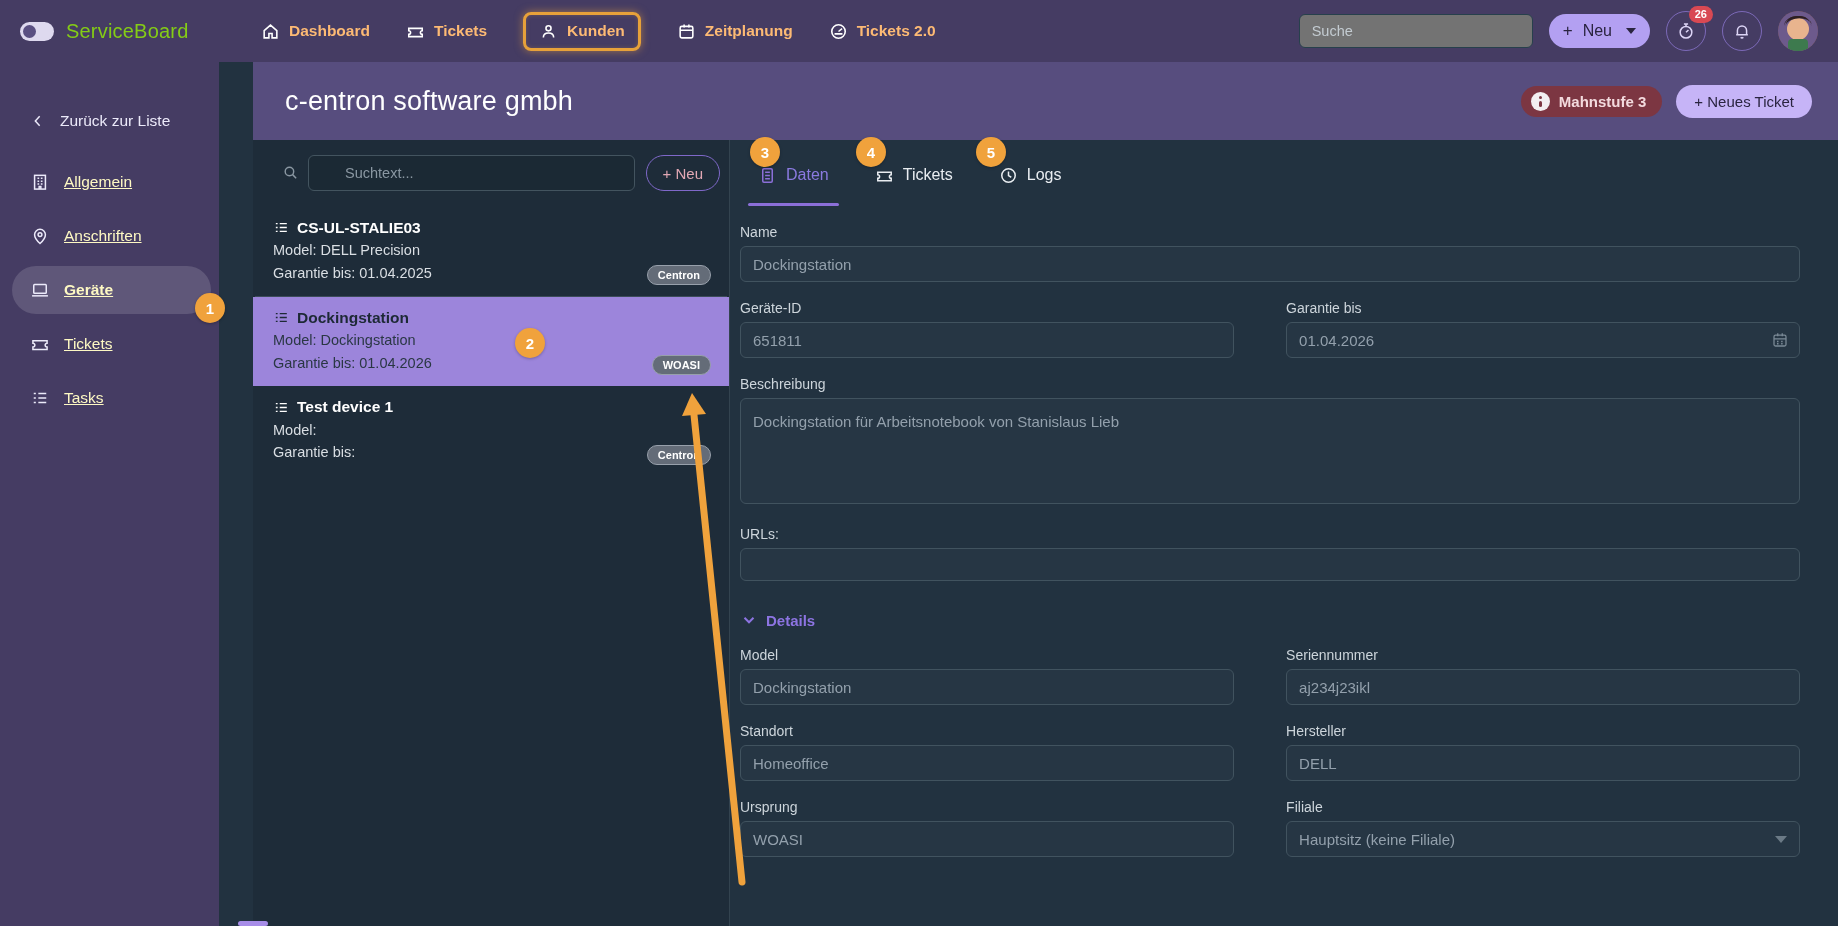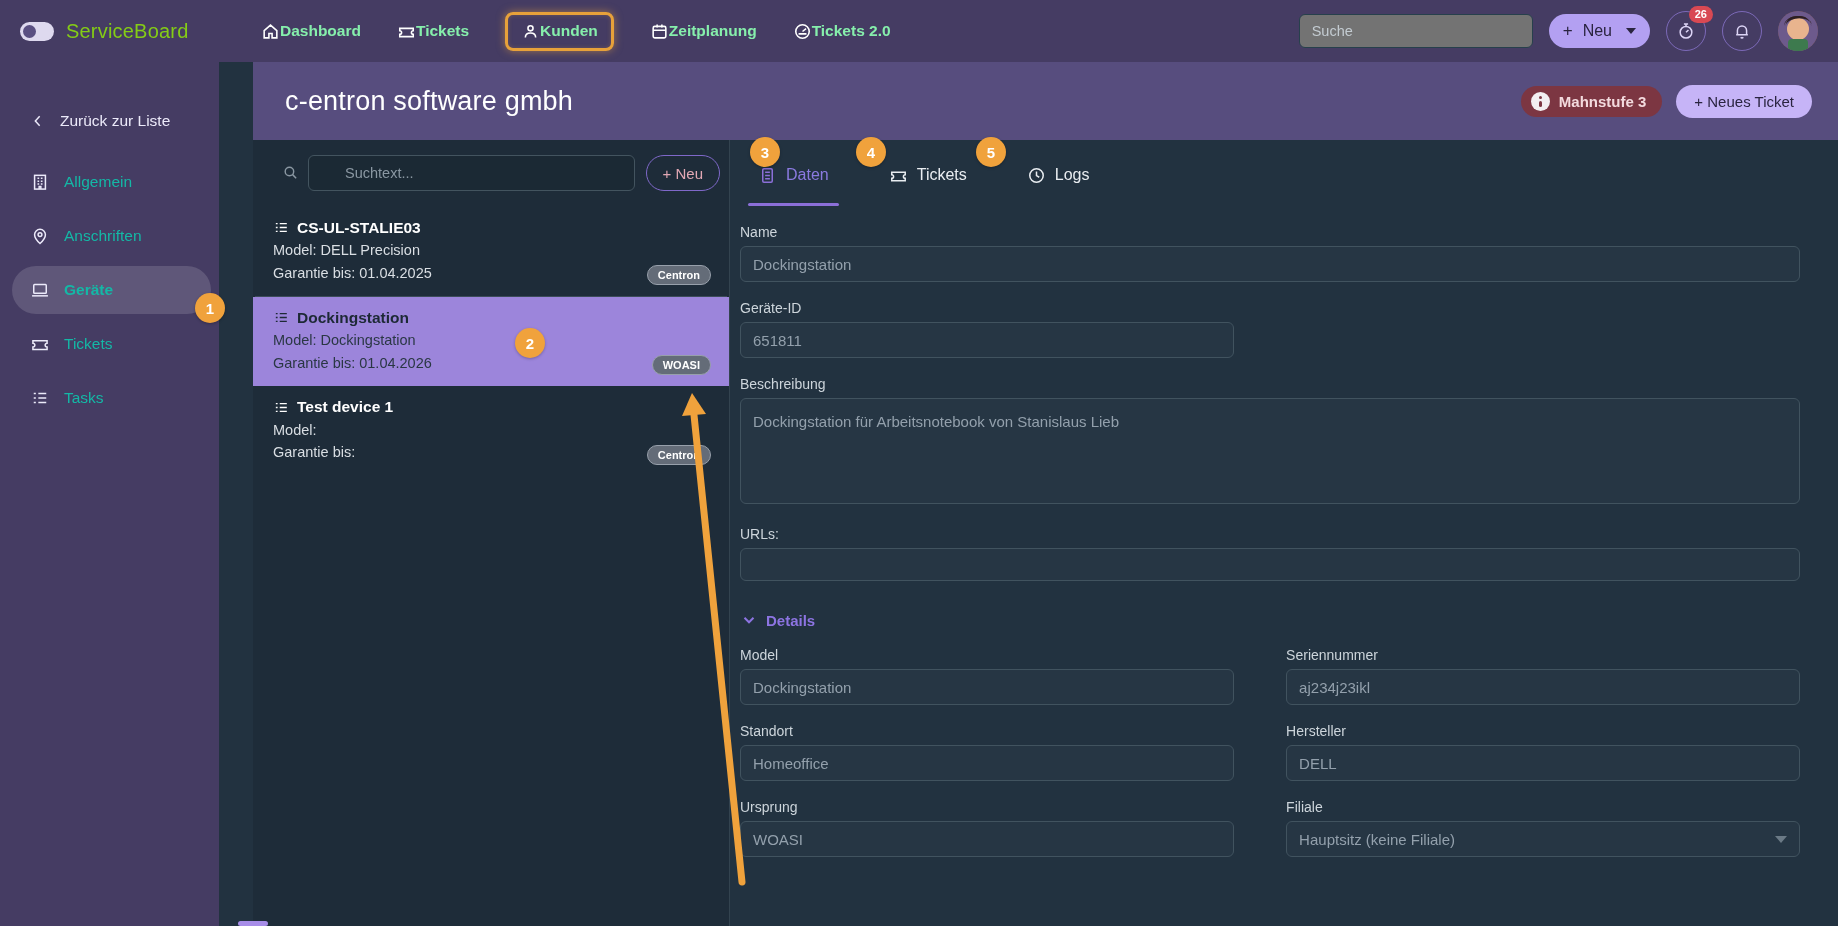--- a/index.html
+++ b/index.html
@@ -9,21 +9,21 @@
 
   
   .topbar { position:absolute; left:0; top:0; width:1838px; height:62px;
             background:#453c63; display:flex; align-items:center; padding:0 20px; z-index:5; }
   .brand { display:flex; align-items:center; gap:12px; width:225px; }
   .logo-toggle { width:34px; height:19px; background:#ded9ef; border-radius:10px; position:relative; }
   .logo-toggle::after { content:""; position:absolute; left:3px; top:3px; width:13px; height:13px;
             border-radius:50%; background:#5a4f82; }
   .brand-name { color:#84cc16; font-size:20px; font-weight:500; letter-spacing:.2px; }
   .topnav { display:flex; align-items:center; gap:36px; margin-left:16px; }
-  .topnav-item { display:flex; align-items:center; color:#86efac; font-size:15.5px;
+  .topnav-item { display:flex; align-items:center; gap:9px; color:#fdba74; font-size:15.5px;
             font-weight:600; cursor:pointer; white-space:nowrap; }
   .topnav-item svg { width:19px; height:19px; stroke:#fff; fill:none; stroke-width:2; }
   .topnav-item.highlighted { border:3px solid #e7a13a; border-radius:8px; padding:7px 13px;
             box-shadow:0 0 8px rgba(231,161,58,.55), inset 0 0 4px rgba(231,161,58,.25); }
   .top-actions { margin-left:auto; display:flex; align-items:center; gap:16px; }
   .top-search { width:234px; height:34px; background:#737373; border:1px solid #27404c;
             border-radius:6px; color:#cfd6dc; font-size:14.5px; padding:0 12px; outline:none;
             font-family:"Liberation Sans", sans-serif; }
   .top-search::placeholder { color:#c3cbd1; opacity:1; }
   .btn-neu-top { height:34px; background:#b3a0f2; border:none; border-radius:17px; display:flex;
@@ -40,22 +40,22 @@
             font-size:11px; font-weight:bold; border-radius:10px; padding:2px 6px; line-height:1.2; }
   .avatar { width:40px; height:40px; border-radius:50%; overflow:hidden; cursor:pointer;
             background:#7a4f3c; }
 
   
   .sidebar { position:absolute; left:0; top:62px; width:219px; height:864px; background:#453c63;
             padding-top:42px; z-index:4; }
   .side-back { display:flex; align-items:center; gap:14px; color:#eceafa; font-size:15.5px;
             padding:8px 0 8px 30px; cursor:pointer; margin-bottom:20px; }
   .side-back svg { width:16px; height:16px; stroke:#eceafa; fill:none; stroke-width:2.2; }
-  .side-item { display:flex; align-items:center; gap:14px; color:#14b8a6; font-size:15.5px;
-            padding:14px 0 14px 30px; margin:6px 0; cursor:pointer; }
+  .side-item { display:flex; align-items:center; gap:14px; color:#fef9c3; font-size:15.5px;
+            padding:14px 0 14px 30px; margin:6px 0; cursor:pointer;text-decoration:underline; }
   .side-item svg { width:20px; height:20px; stroke:#eceafa; fill:none; stroke-width:1.8; }
   .side-item.active { background:rgba(255,255,255,.14); border-radius:26px; margin:6px 8px 6px 12px;
             padding-left:18px; font-weight:bold; }
 
   
   .page-header { position:absolute; left:253px; top:62px; width:1585px; height:78px;
             background:#574d7e; display:flex; align-items:center; padding:0 26px 0 32px; z-index:3; }
   .page-title { color:#ffffff; font-size:27px; font-weight:500; letter-spacing:.2px; }
   .header-right { margin-left:auto; display:flex; align-items:center; gap:14px; }
   .mahn-badge { display:flex; align-items:center; gap:9px; background:#7c3642; border-radius:17px;
@@ -92,21 +92,21 @@
   .device-item.selected .d-title { color:#1d2935; }
   .device-item.selected .d-title svg { stroke:#1d2935; }
   .device-item.selected .d-line { color:#2a3744; }
   .d-badge { position:absolute; right:18px; bottom:11px; background:#646c78; border:1px solid #98a0ab;
             color:#fff; font-size:11px; font-weight:bold; border-radius:11px; padding:3px 10px; }
   .device-divider { height:1px; background:#3c4c59; margin:0 2px; }
 
   
   .form-panel { position:absolute; left:730px; top:140px; width:1108px; height:786px;
             background:#223240; padding:0 38px 0 10px; }
-  .tabs { display:flex; align-items:flex-end; gap:40px; padding-left:8px; height:66px; }
+  .tabs { display:flex; align-items:flex-end; gap:26px; padding-left:8px; height:66px; }
   .tab { display:flex; align-items:center; gap:9px; font-size:16px; color:#e9edf1; cursor:pointer;
             padding:4px 10px 0 10px; height:100%; position:relative; }
   .tab svg { width:19px; height:19px; stroke:#e9edf1; fill:none; stroke-width:1.9; }
   .tab.active { color:#8b7ae0; }
   .tab.active svg { stroke:#8b6fd8; }
   .tab.active::after { content:""; position:absolute; left:0; right:0; bottom:0; height:3px;
             background:#8b6fd8; border-radius:2px; }
   .field { margin-top:18px; }
   .field label { display:block; color:#cdd5db; font-size:14px; margin-bottom:6px; }
   .field input, .field textarea, .field .select {
@@ -341,20 +341,32 @@
     <div class="field">
       <label>Name</label>
       <input value="Dockingstation" style="">
     </div>
 
     <div class="row2">
       <div class="field">
         <label>Geräte-ID</label>
         <input value="651811" style="">
       </div>
+      <div class="field">
+        <label>Garantie bis</label>
+        <div class="input-wrap">
+          <input value="01.04.2026" style="">
+          <span class="suffix-icon">
+            <svg viewBox="0 0 24 24">
+                <rect x="4" y="5.5" width="16" height="14.5" rx="2"></rect>
+                <path d="M4 10.5h16M9 3v4M15 3v4M8 14h2M13.5 14h2M8 17h2M13.5 17h2"></path>
+              </svg>
+          </span>
+        </div>
+      </div>
     </div>
 
     <div class="field">
       <label>Beschreibung</label>
       <textarea style="">Dockingstation für Arbeitsnotebook von Stanislaus Lieb</textarea>
     </div>
 
     <div class="field">
       <label>URLs:</label>
       <input style="height: 33px;" value="">

